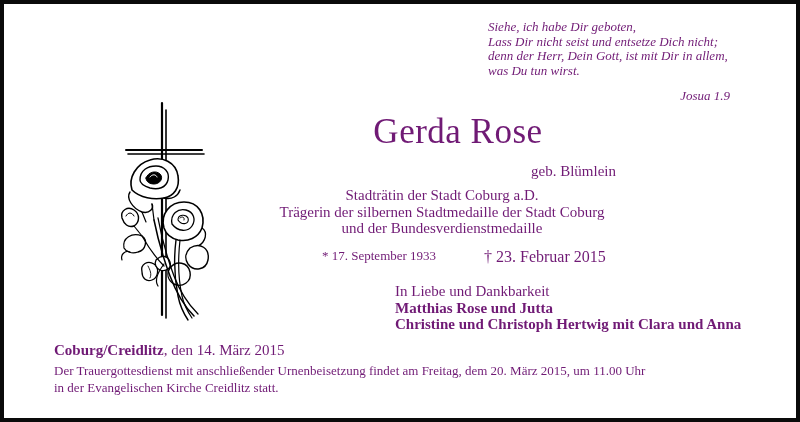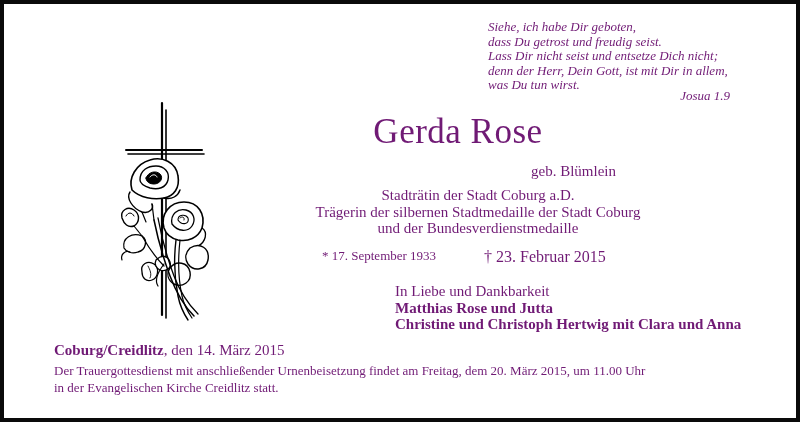--- a/index.html
+++ b/index.html
@@ -13,21 +13,21 @@
 
     .verse { left: 488px; top: 20px; font-size: 13px; line-height: 14.6px; font-style: italic; }
     .verse div { white-space: nowrap; }
     .verse-ref { left: 664px; top: 88px; font-size: 13px; font-style: italic; width: 66px; text-align: right; }
 
     .cross { left: 118px; top: 100px; width: 100px; height: 222px; }
 
     .name { left: 300px; width: 316px; top: 108px; font-size: 35px; line-height: 48px; text-align: center; letter-spacing: 0.5px; }
     .maiden { left: 300px; width: 316px; top: 163px; font-size: 15px; text-align: right; }
 
-    .titles { left: 268px; width: 420px; top: 187px; font-size: 15px; line-height: 16.5px; text-align: center; }
+    .titles { left: 232px; width: 420px; top: 187px; font-size: 15px; line-height: 16.5px; text-align: center; }
     .titles div { white-space: nowrap; }
 
     .born { left: 322px; top: 248px; font-size: 13px; }
     .died { left: 484px; top: 248px; font-size: 16px; }
 
     .mourners { left: 395px; top: 283px; font-size: 15px; line-height: 16.5px; }
     .mourners .b { font-weight: bold; }
 
     .place-date { left: 54px; top: 342px; font-size: 15px; }
     .place-date .b { font-weight: bold; }
@@ -35,21 +35,20 @@
     .service { left: 54px; top: 362px; font-size: 13px; line-height: 17px; }
     .service div { white-space: nowrap; }
   </style>
 </head>
 <body>
 
 <div class="frame"></div>
 
 <div class="abs serif verse">
   <div>Siehe, ich habe Dir geboten,</div>
-  <div>dass Du getrost und freudig seist.</div>
   <div>Lass Dir nicht seist und entsetze Dich nicht;</div>
   <div>denn der Herr, Dein Gott, ist mit Dir in allem,</div>
   <div>was Du tun wirst.</div>
 </div>
 <div class="abs serif verse-ref">Josua 1.9</div>
 
 <div class="abs cross">
   <svg width="100" height="222" viewBox="0 0 100 222" xmlns="http://www.w3.org/2000/svg" fill="none" stroke="#000" stroke-linecap="round" stroke-linejoin="round">
 
     <line x1="44" y1="3" x2="44" y2="215" stroke-width="2.2"></line>

